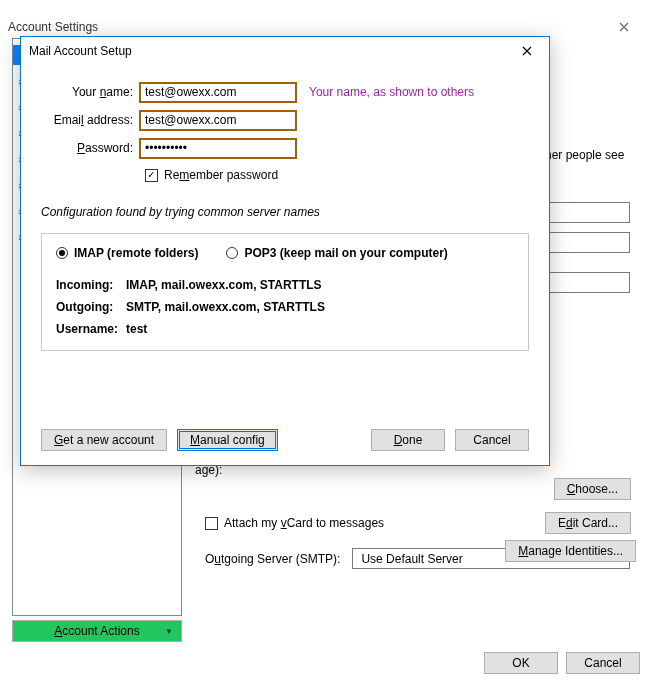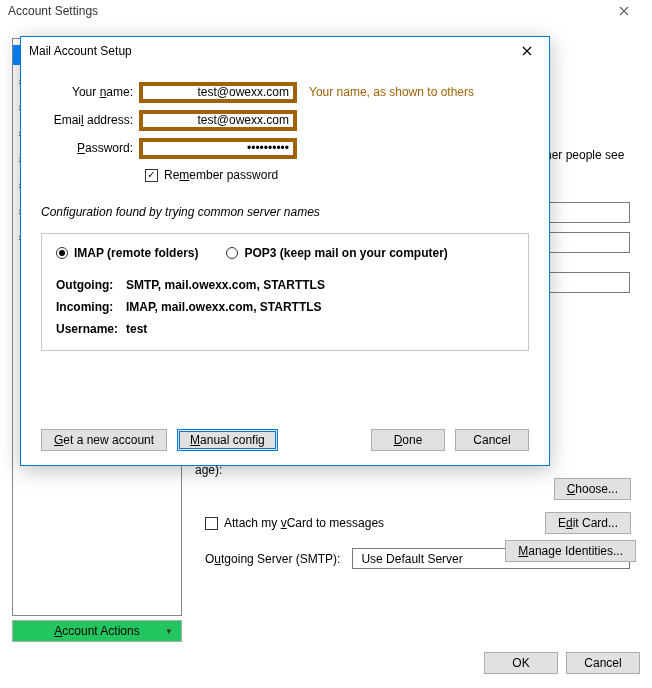--- a/index.html
+++ b/index.html
@@ -1,21 +1,21 @@
 <!DOCTYPE html>
 <html><head>
 <meta charset="utf-8">
 <style>
   * { box-sizing: border-box; }
   html, body { margin:0; padding:0; font-family: "Segoe UI", Tahoma, sans-serif; font-size:12px; color:#000; }
   body { width:652px; height:688px; background:#fff; position:relative; overflow:hidden; }
 
   
   .as-window { position:absolute; left:0; top:0; width:652px; height:688px; background:#fff; }
-  .as-titlebar { height:30px; line-height:30px; padding:4px 8px; color:#333; display:flex; align-items:flex-end; justify-content:space-between;gap:12px; }
+  .as-titlebar { height:30px; line-height:30px; padding:12px 8px; color:#333; display:flex; align-items:flex-start; justify-content:space-between;gap:12px; }
   .as-titlebar .title { font-size:12px; }
   .as-close { width:40px; height:30px; display:flex; align-items:center; justify-content:center; color:#666; }
   .as-close svg { width:10px; height:10px; stroke:#666; stroke-width:1.2; }
   .as-body { position:absolute; left:0; top:30px; right:0; bottom:50px; }
 
   .as-left { position:absolute; left:12px; top:8px; width:170px; height:578px; border:1px solid #828790; background:#fff; }
   .as-left-item { height:20px; border-bottom:0; display:flex; align-items:center; margin-top:6px;}
   .as-left-item.selected { background:#0a84ff; }
   .as-left-chevron { width:14px; display:flex; justify-content:center; color:#555; font-size:10px;}
   .account-actions { position:absolute; left:12px; top:590px; width:170px; height:22px; border:1px solid #adadad; background:#22c55e; display:flex; align-items:center; justify-content:center; gap:30px;}
@@ -44,22 +44,22 @@
 
   
   .modal { position:absolute; left:20px; top:36px; width:530px; height:430px; background:#fff; border:1px solid #0078d7; box-shadow:0 4px 20px rgba(0,0,0,0.25);}
   .m-titlebar { height:28px; display:flex; align-items:center; justify-content:space-between; padding:0 2px 0 8px; background:#fff; }
   .m-titlebar .mtitle { font-size:12px; }
   .m-close { width:40px; height:26px; display:flex; align-items:center; justify-content:center;}
   .m-close svg { width:10px; height:10px; stroke:#000; stroke-width:1.2;}
   .m-body { position:absolute; left:0; top:28px; right:0; bottom:0; padding:14px 20px;}
   .form-row { display:flex; align-items:center; height:26px; margin-bottom:2px;}
   .form-row .lbl { width:98px; text-align:right; padding-right:6px; }
-  .form-row input[type=text], .form-row input[type=password] { width:158px; height:21px; border:4px solid #a16207; padding:0 4px; font-family:inherit; font-size:12px;text-align:right;}
-  .form-row .side { margin-left:12px; color:#a16207; }
+  .form-row input[type=text], .form-row input[type=password] { width:158px; height:21px; border:2px solid #a16207; padding:0 4px; font-family:inherit; font-size:12px;}
+  .form-row .side { margin-left:12px; color:#a21caf; }
   .remember-row { margin-left:104px; display:flex; align-items:center; gap:6px; height:24px;}
   .cfg-msg { margin-top:18px; margin-bottom:14px;font-style:italic; }
 
   .proto-box { border:1px solid #c8c8c8; padding:12px 14px 10px;font-weight:bold; }
   .proto-radios { display:flex; align-items:center; gap:28px; margin-bottom:14px;}
   .radio { display:inline-flex; align-items:center; gap:6px;}
   .radio .dot { width:12px; height:12px; border:1px solid #333; border-radius:50%; display:inline-flex; align-items:center; justify-content:center;}
   .radio .dot .inner { width:6px; height:6px; background:#000; border-radius:50%;}
   .kv { display:flex; height:22px; align-items:center;}
   .kv .k { width:70px; }
@@ -185,26 +185,26 @@
               <span class="inner"></span>
             </span>
           <span>IMAP (remote folders)</span>
         </label>
         <label class="radio">
           <span class="dot"></span>
           <span>POP3 (keep mail on your computer)</span>
         </label>
       </div>
       <div class="kv">
+        <span class="k">Incoming:</span>
+        <span>IMAP, mail.owexx.com, STARTTLS</span>
+      </div>
+      <div class="kv">
         <span class="k">Outgoing:</span>
         <span>SMTP, mail.owexx.com, STARTTLS</span>
-      </div>
-      <div class="kv">
-        <span class="k">Incoming:</span>
-        <span>IMAP, mail.owexx.com, STARTTLS</span>
       </div>
       <div class="kv">
         <span class="k">Username:</span>
         <span>test</span>
       </div>
     </div>
 
     <div class="m-buttons">
       <div class="grp">
         <button class="btn"><span class="ul">G</span>et a new account</button>

